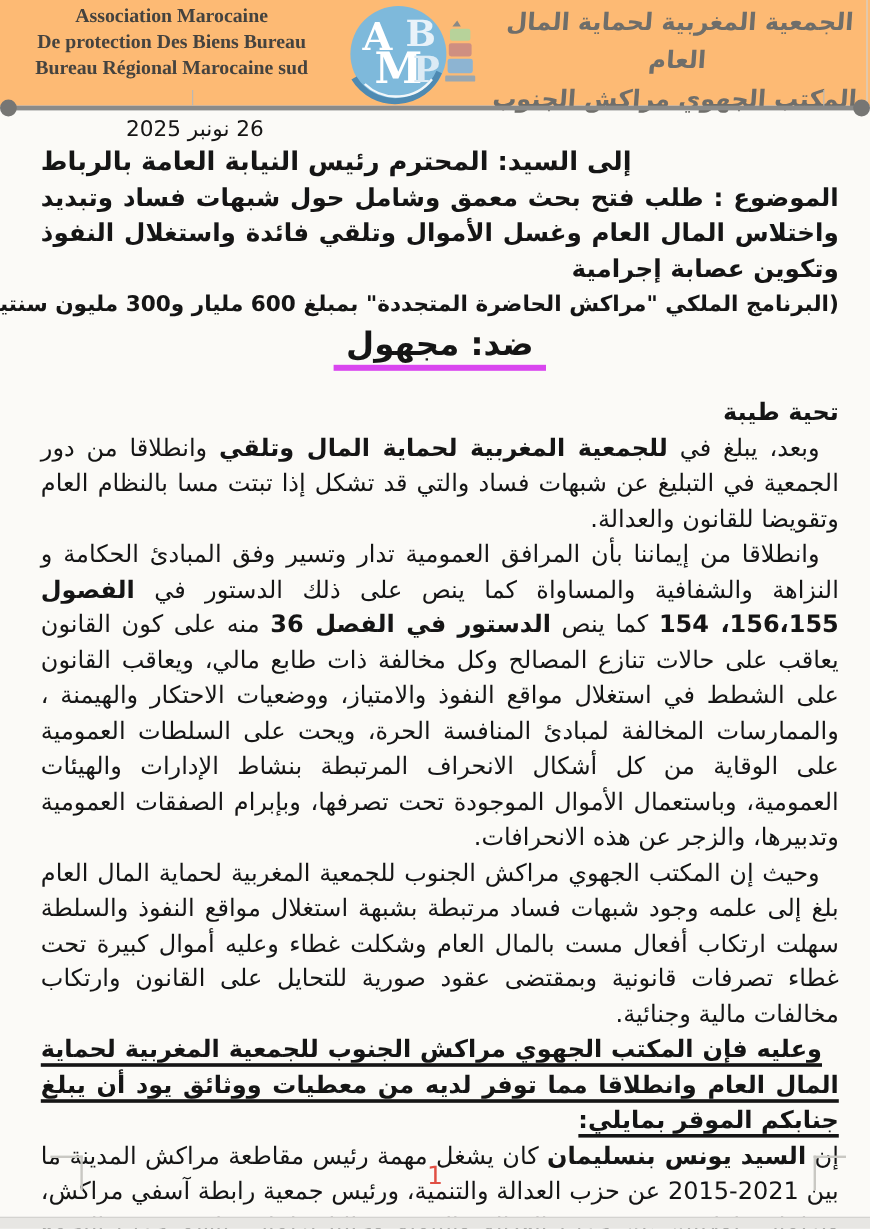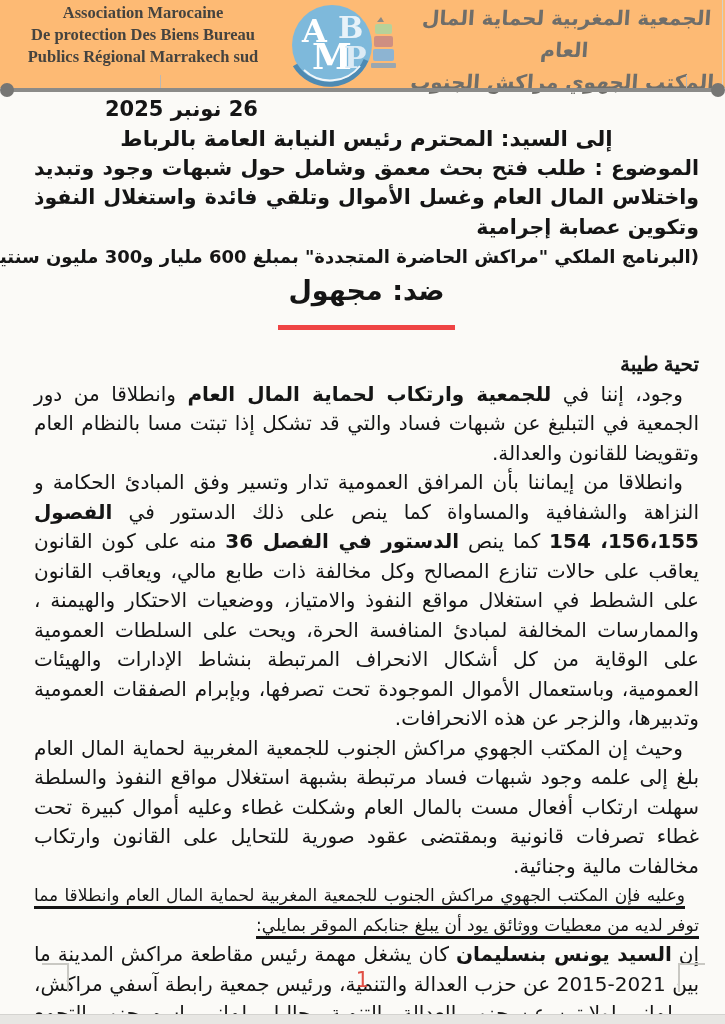--- a/index.html
+++ b/index.html
@@ -34,41 +34,41 @@
     border-radius:50%; background:#767674;
   }
   .rule::before { left:-3px; }
   .rule::after  { right:-3px; }
   .tick { position:absolute; width:1px; height:13px; background:#b9b8b5; top:-13px; }
   .tick.t1 { left:157px; }
   .tick.t2 { left:683px; }
 
   
   .date-row { padding:5px 0 0 105px; }
-  .date-row span { direction:rtl; unicode-bidi:embed; font-weight:bold; font-size:21px;margin-top:20px; }
+  .date-row span { direction:rtl; unicode-bidi:embed; font-weight:normal; font-size:18px;margin-top:20px; }
 
   
   .content {
     direction:rtl; text-align:justify;
     padding:2px 26px 0 34px;
     font-size:20px; line-height:29.5px;
   }
-  .recipient { text-align:center; font-weight:bold; font-size:21.5px; white-space:nowrap; margin:1px 0 0; }
+  .recipient { text-align:left; font-weight:bold; font-size:21.5px; white-space:nowrap; margin:1px 0 0; }
   .subject   { font-weight:bold; margin:0; font-size:20.5px; }
   .program   { text-align:center; font-weight:bold; font-size:18px; margin:0; white-space:nowrap; }
   .against-row { text-align:center; margin:4px 0 20px; }
   .against {
     display:inline-block; font-size:27px; font-weight:bold;
-    border-bottom:5px solid #ef4444; padding:0 10px 20px;
+    border-bottom:5px solid #d946ef; padding:0 10px 2px;
   }
-  .greeting { font-weight:bold; margin:0;font-family:Liberation Serif, serif; }
+  .greeting { font-weight:bold; margin:0; }
   .para { margin:0; text-indent:16px; }
   .para.no-indent { text-indent:0; }
   .emph-block {
-    font-weight:normal; font-size:17px; margin:0; text-indent:14px;
+    font-weight:bold; font-size:20px; margin:0; text-indent:14px;
     text-decoration:underline; text-decoration-thickness:2.5px; text-underline-offset:5px;
   }
 
   
   .pagenum { position:absolute; left:0; right:0; bottom:32px; text-align:center;
              color:#e04f44; font-size:21px; font-weight:normal; }
   .corner { position:absolute; width:25px; height:27px;
             border-top:2px solid #c9c8c3; border-left:2px solid #c9c8c3; }
   .corner.cl { left:42px;  bottom:32px; border-left:none; border-right:2px solid #c9c8c3; }
   .corner.cr { left:678px; bottom:32px; }
@@ -77,21 +77,21 @@
 </style>
 </head>
 <body>
 
 <div class="page">
 
   <div class="letterhead">
     <div class="fr-block">
       <div>Association Marocaine</div>
       <div>De protection Des Biens Bureau</div>
-      <div>Publics Régional Marrakech sud</div>
+      <div>Bureau Régional Marocaine sud</div>
     </div>
     <div class="logo-wrap">
       <svg width="120" height="86" viewBox="0 0 120 86">
         <circle cx="50" cy="43" r="40" fill="#7eb9db"></circle>
         <path d="M13 63 A40 40 0 0 0 84 58" stroke="#4e8ab2" stroke-width="5" fill="none"></path>
         <path d="M22 68 A38 38 0 0 0 78 64" stroke="#f2f7fa" stroke-width="2" fill="none"></path>
         <text x="20" y="40" font-size="32" font-weight="bold" fill="#ffffff" font-family="DejaVu Serif, serif">A</text>
         <text x="56" y="36" font-size="30" font-weight="bold" fill="#e8f2f9" font-family="DejaVu Serif, serif">B</text>
         <text x="30" y="67" font-size="36" font-weight="bold" fill="#ffffff" font-family="DejaVu Serif, serif">M</text>
         <text x="62" y="66" font-size="30" font-weight="bold" fill="#dcebf5" font-family="DejaVu Serif, serif">P</text>
@@ -113,27 +113,27 @@
     <div class="tick t1"></div>
     <div class="tick t2"></div>
   </div>
 
   <div class="date-row">
     <span>26 نونبر 2025</span>
   </div>
 
   <div class="content">
     <p class="recipient">إلى السيد: المحترم رئيس النيابة العامة بالرباط</p>
-    <p class="subject">الموضوع : طلب فتح بحث معمق وشامل حول شبهات وجود وتبديد واختلاس المال  العام وغسل الأموال وتلقي فائدة واستغلال النفوذ وتكوين عصابة إجرامية</p>
+    <p class="subject">الموضوع : طلب فتح بحث معمق وشامل حول شبهات فساد وتبديد واختلاس المال  العام وغسل الأموال وتلقي فائدة واستغلال النفوذ وتكوين عصابة إجرامية</p>
     <p class="program">(البرنامج الملكي "مراكش الحاضرة المتجددة" بمبلغ 600 مليار و300 مليون سنتيم)</p>
     <div class="against-row">
       <span class="against">ضد: مجهول</span>
     </div>
     <p class="greeting">تحية طيبة</p>
-    <p class="para"><span>وجود، إننا في </span><b>للجمعية وارتكاب لحماية المال العام</b><span> وانطلاقا من دور الجمعية في التبليغ عن شبهات فساد والتي قد تشكل إذا تبتت مسا بالنظام العام وتقويضا للقانون والعدالة.</span></p>
+    <p class="para"><span>وبعد، يبلغ في </span><b>للجمعية المغربية لحماية المال وتلقي</b><span> وانطلاقا من دور الجمعية في التبليغ عن شبهات فساد والتي قد تشكل إذا تبتت مسا بالنظام العام وتقويضا للقانون والعدالة.</span></p>
     <p class="para"><span>وانطلاقا من إيماننا بأن المرافق العمومية تدار وتسير وفق المبادئ الحكامة و النزاهة والشفافية والمساواة كما ينص على ذلك الدستور في </span><b>الفصول 156،155، 154</b><span> كما ينص </span><b>الدستور في الفصل 36</b><span> منه على كون القانون يعاقب على حالات تنازع المصالح وكل مخالفة ذات طابع مالي، ويعاقب القانون على الشطط في استغلال مواقع النفوذ والامتياز، ووضعيات الاحتكار والهيمنة ، والممارسات المخالفة لمبادئ المنافسة الحرة، ويحت على السلطات العمومية على الوقاية من كل أشكال الانحراف المرتبطة بنشاط الإدارات والهيئات العمومية، وباستعمال الأموال الموجودة تحت تصرفها، وبإبرام الصفقات العمومية وتدبيرها، والزجر عن هذه الانحرافات.</span></p>
     <p class="para"><span>وحيث إن المكتب الجهوي مراكش الجنوب للجمعية المغربية لحماية المال العام بلغ إلى علمه وجود شبهات فساد مرتبطة بشبهة استغلال مواقع النفوذ والسلطة سهلت ارتكاب أفعال مست بالمال العام وشكلت غطاء وعليه أموال كبيرة تحت غطاء تصرفات قانونية وبمقتضى عقود صورية للتحايل على القانون وارتكاب مخالفات مالية وجنائية.</span></p>
     <p class="emph-block">وعليه فإن المكتب الجهوي مراكش الجنوب للجمعية المغربية لحماية المال العام وانطلاقا مما توفر لديه من معطيات ووثائق يود أن يبلغ جنابكم الموقر بمايلي:</p>
     <p class="para no-indent"><span>إن </span><b>السيد يونس بنسليمان</b><span> كان يشغل مهمة رئيس مقاطعة مراكش المدينة ما بين 2021-2015 عن حزب العدالة والتنمية، ورئيس جمعية رابطة آسفي مراكش، وبرلماني لولايتين عن حزب العدالة والتنمية وحاليا برلماني باسم حزب التجمع الوطني للاحرار، عضو مجلس جهة مراكش آسفي ، وشغل أيضا مهمة النائب الأول لرئيس  المجلس الجماعي لمراكش السيد العربي بلقايد بين سنوات 2021-2015 وكان مفوضا له  بتتبع الاشغال المتعلقة بالبرنامج الذي قدم بين يدي الملك "برنامج مراكش الحاضرة المتجددة"  والذي خصصت له ميزانية تقدر ب 600 مليار سنتيم أي 6 ملايير درهم، كما تولى مهمة رئاسة لجنة الصفقات التفاوضية</span></p>
   </div>
 
   <div class="corner cl"></div>
   <div class="corner cr"></div>
   <div class="pagenum">1</div>
   <div class="bottom-band"></div>

